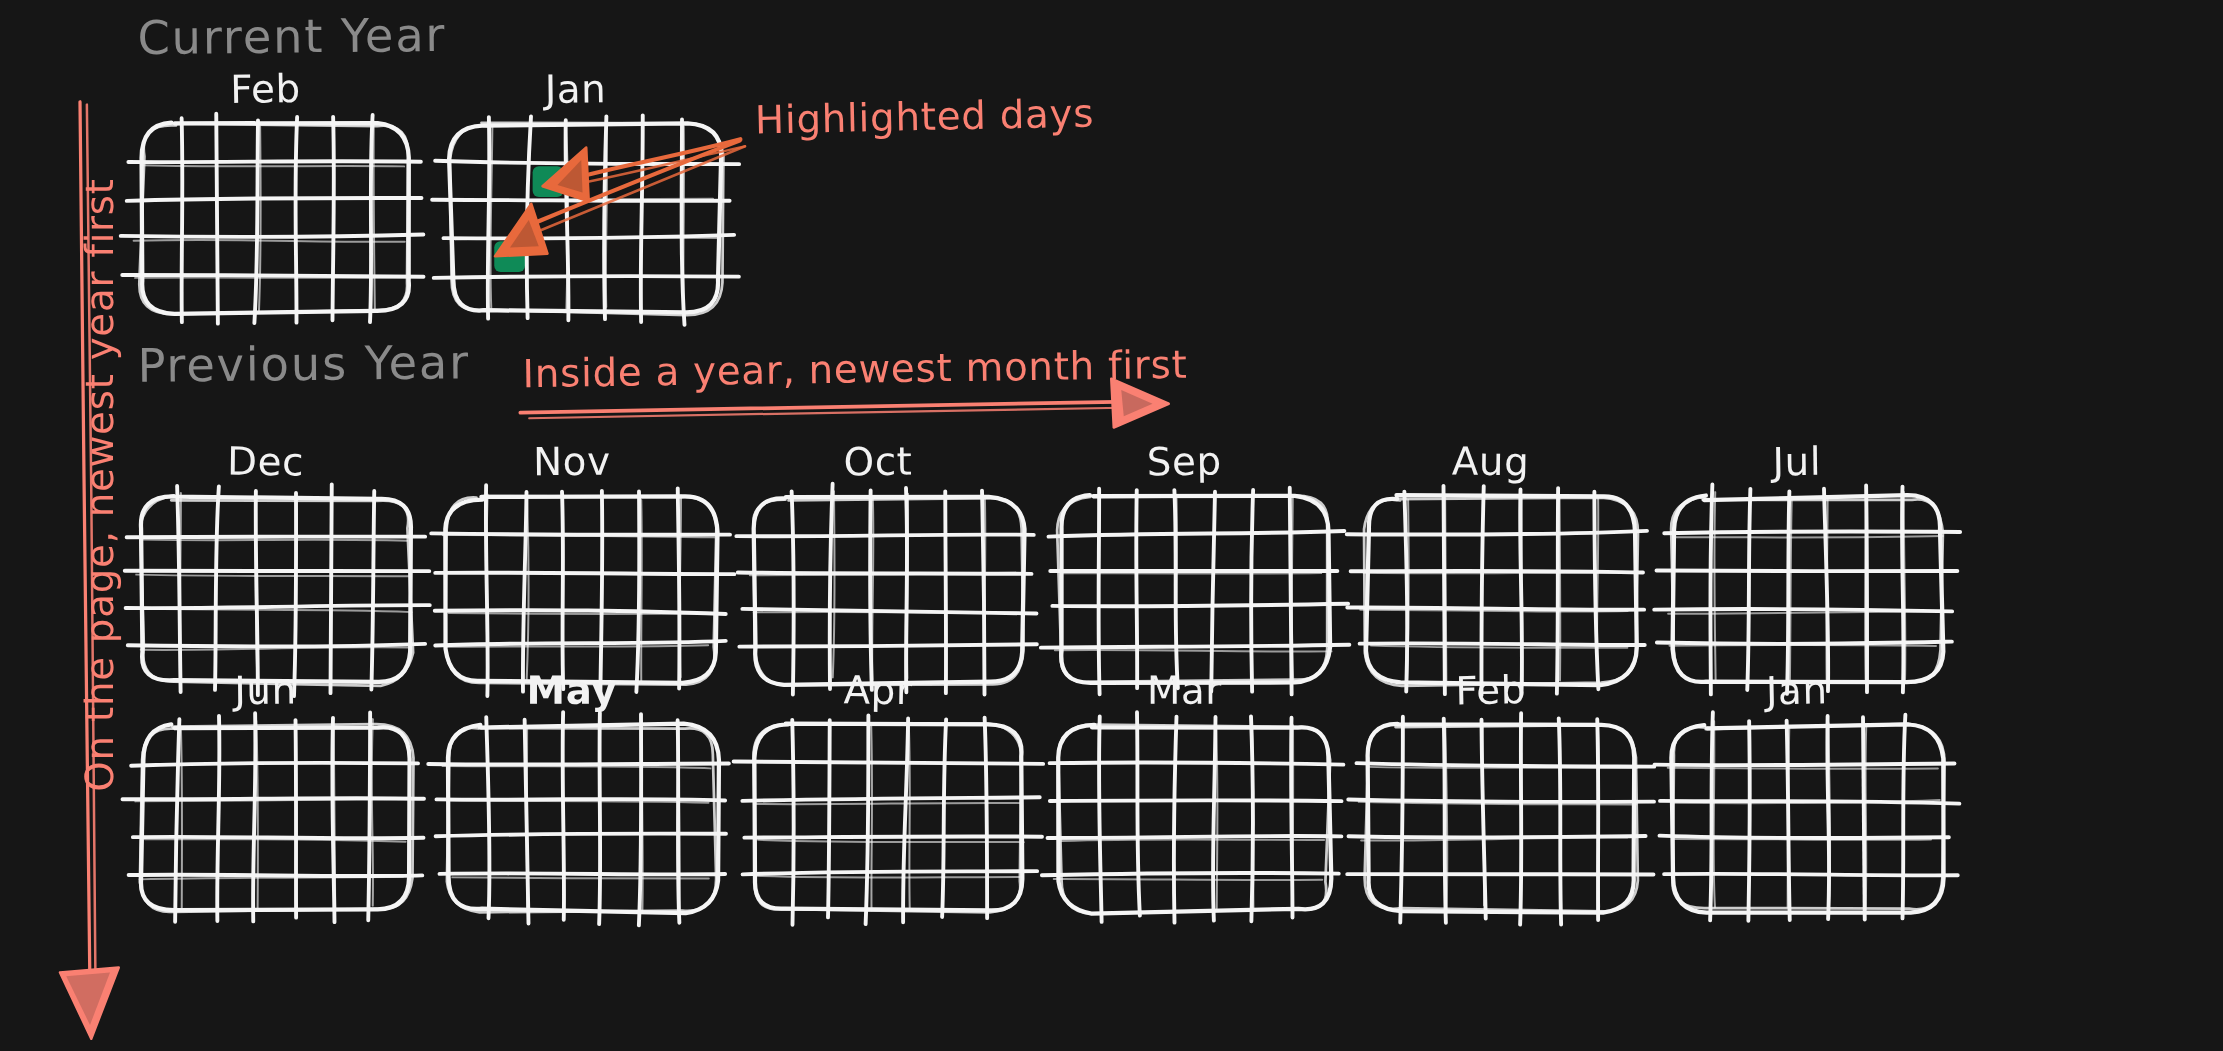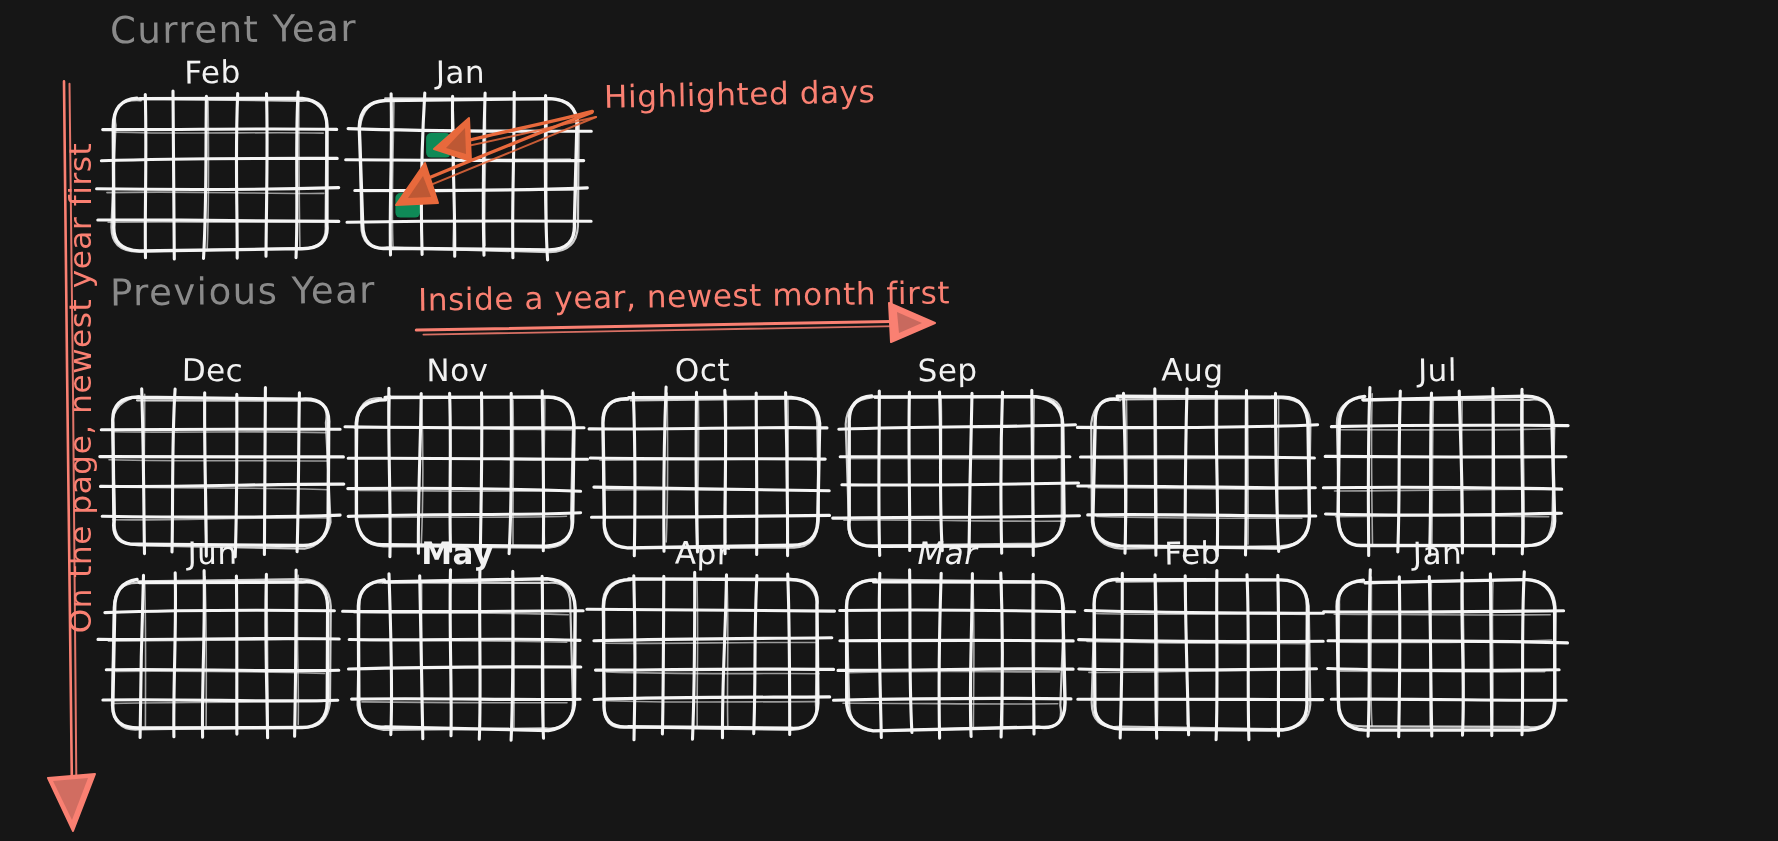--- a/index.html
+++ b/index.html
@@ -532,21 +532,21 @@
           <path d="M 184.7 -6.9 C 186.7 43.4, 186.7 94.7, 186.7 153.5" stroke="#f5f5f5" fill="none" stroke-linecap="round" stroke-linejoin="round" stroke-width="3.1"></path>
           <path d="M -16.1 28.2 C 64.0 28.3, 144.7 30.1, 231.5 30.1" stroke="#f5f5f5" fill="none" stroke-linecap="round" stroke-linejoin="round" stroke-width="3.1"></path>
           <path d="M -9.1 59.7 C 83.1 57.7, 161.3 57.5, 228.8 56.8" stroke="#f5f5f5" fill="none" stroke-linecap="round" stroke-linejoin="round" stroke-width="3.1"></path>
           <path d="M 0.9 62.2 C 69.5 62.9, 142.2 61.0, 214.7 61.5" stroke="#f5f5f5" fill="none" stroke-linecap="round" stroke-linejoin="round" stroke-width="1.6" opacity="0.6"></path>
           <path d="M -7.5 89.1 C 79.9 88.6, 158.3 87.6, 230.6 88.4" stroke="#f5f5f5" fill="none" stroke-linecap="round" stroke-linejoin="round" stroke-width="3.1"></path>
           <path d="M 3.6 90.9 C 84.8 93.9, 158.8 92.0, 216.0 92.7" stroke="#f5f5f5" fill="none" stroke-linecap="round" stroke-linejoin="round" stroke-width="1.6" opacity="0.6"></path>
           <path d="M -8.9 118.5 C 73.1 115.8, 156.4 116.4, 226.7 115.9" stroke="#f5f5f5" fill="none" stroke-linecap="round" stroke-linejoin="round" stroke-width="3.1"></path>
           <path d="M 2.0 119.7 C 73.4 122.1, 134.9 120.7, 212.5 120.6" stroke="#f5f5f5" fill="none" stroke-linecap="round" stroke-linejoin="round" stroke-width="1.6" opacity="0.6"></path>
         </svg>
       </div>
-      <div class="month-label" style="left: 840px; top: 535px; width: 215px; transform: rotate(-0.11deg); font-style: italic;">Mar</div>
+      <div class="month-label" style="left: 840px; top: 535px; width: 215px; transform: rotate(-0.11deg);">Mar</div>
       <div class="month-card" style="left: 840px; top: 573px;">
         <svg width="231" height="164" viewBox="-8 -8 231 164">
           <path d="M 25.685405374970287 0.9080861645750702
           L 190.04474298907445 1.087540996260941
           Q 214.01076945429668 -0.9506655336357653 214.69295208808035 24.160997476708143
           L 217.04396085990592 121.71101872706785
           Q 216.85103068845348 149.49043746879323 190.70770659921692 146.07632516920566
           L 25.233686449285596 149.83544724090024
           Q 1.6564234619028868 145.99940035771579 -1.2328613955527545 124.05011023813859
           L -1.428230900503695 25.270288062933833

